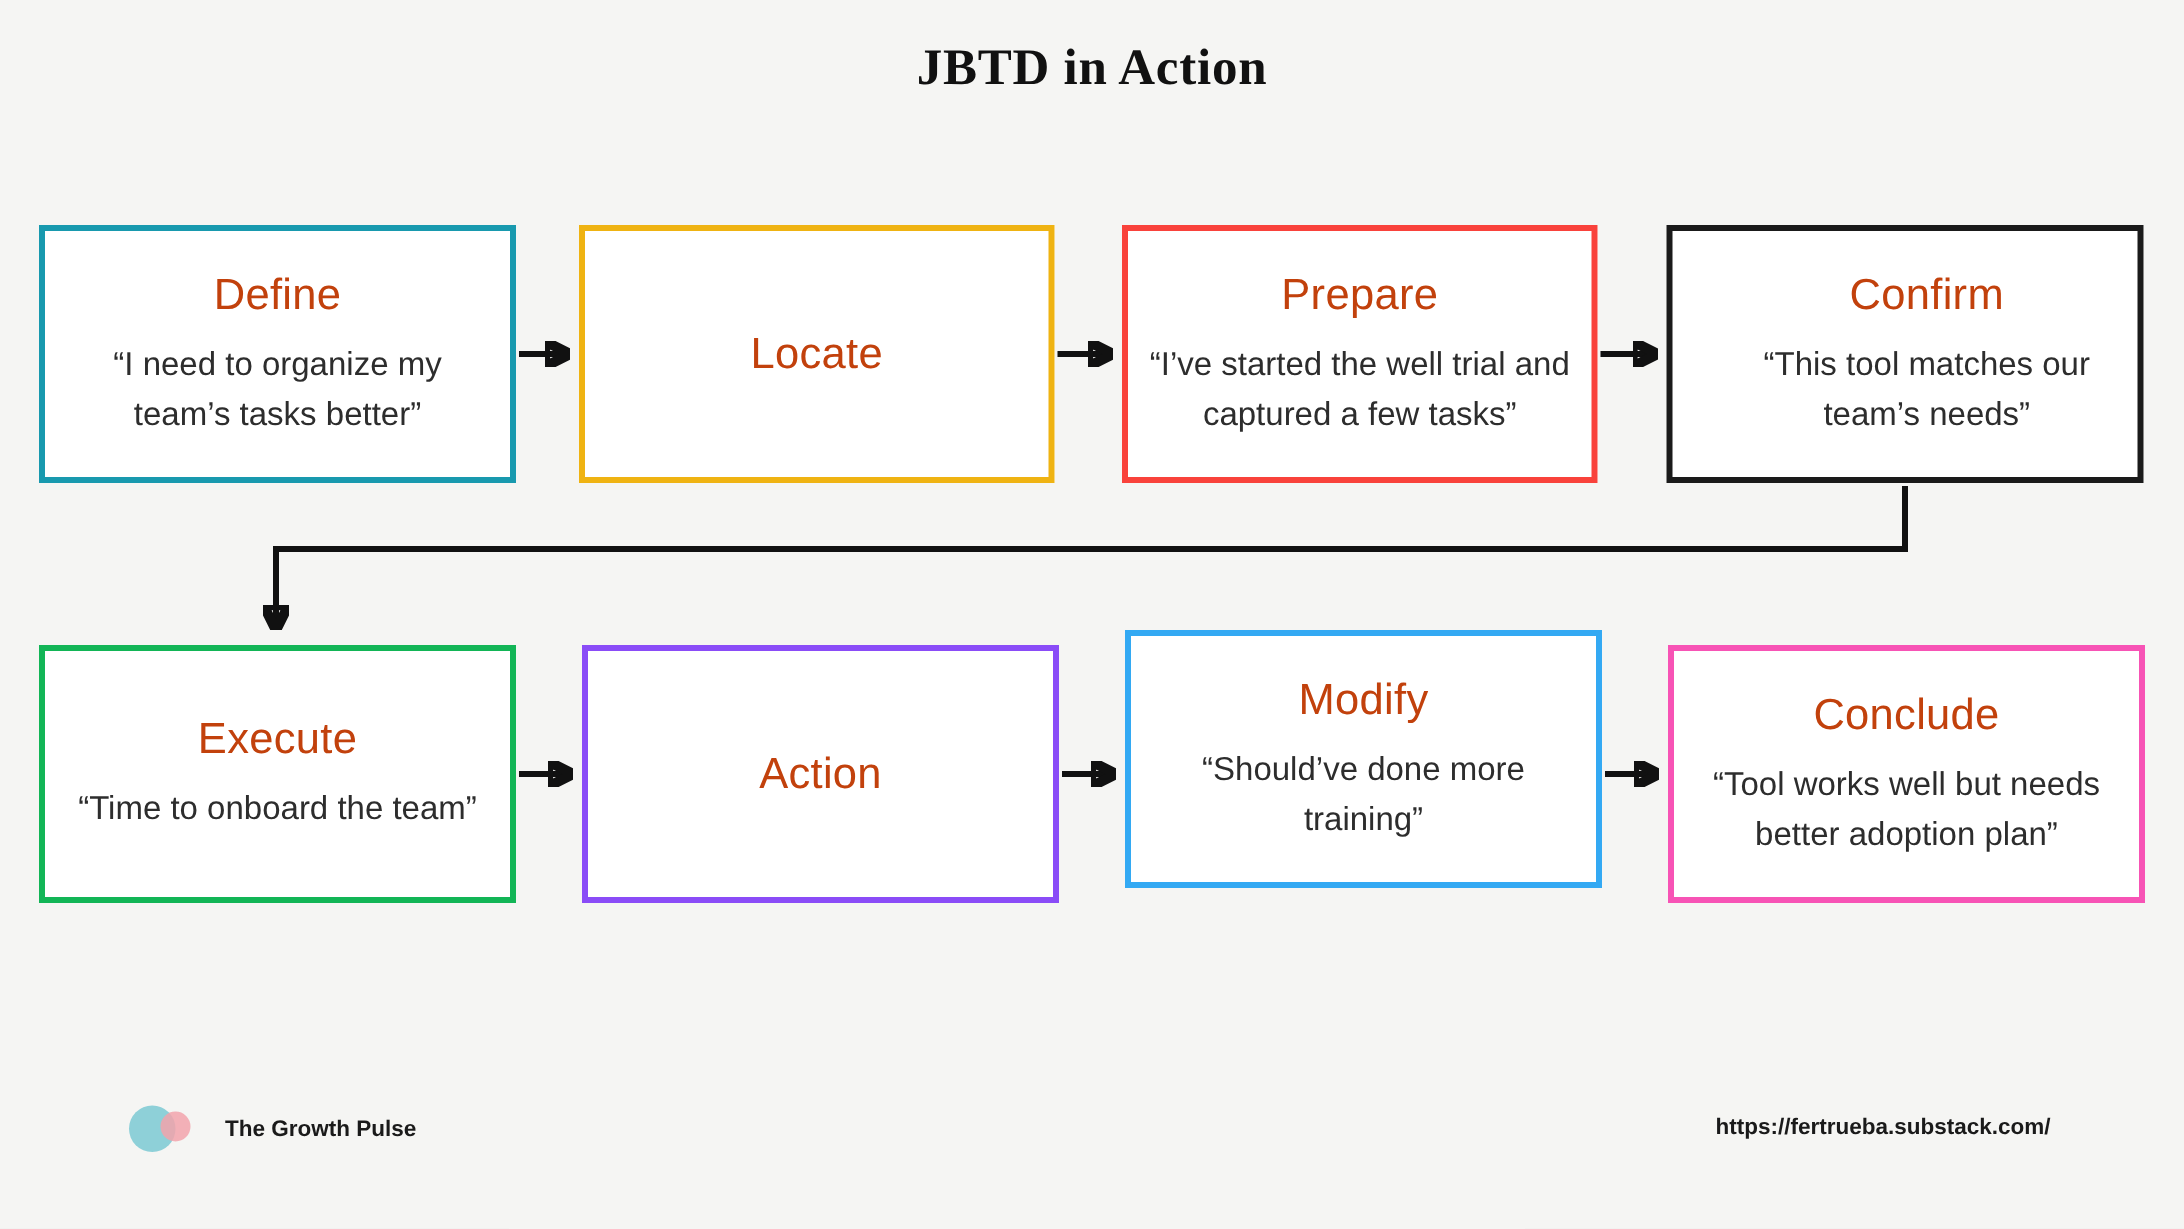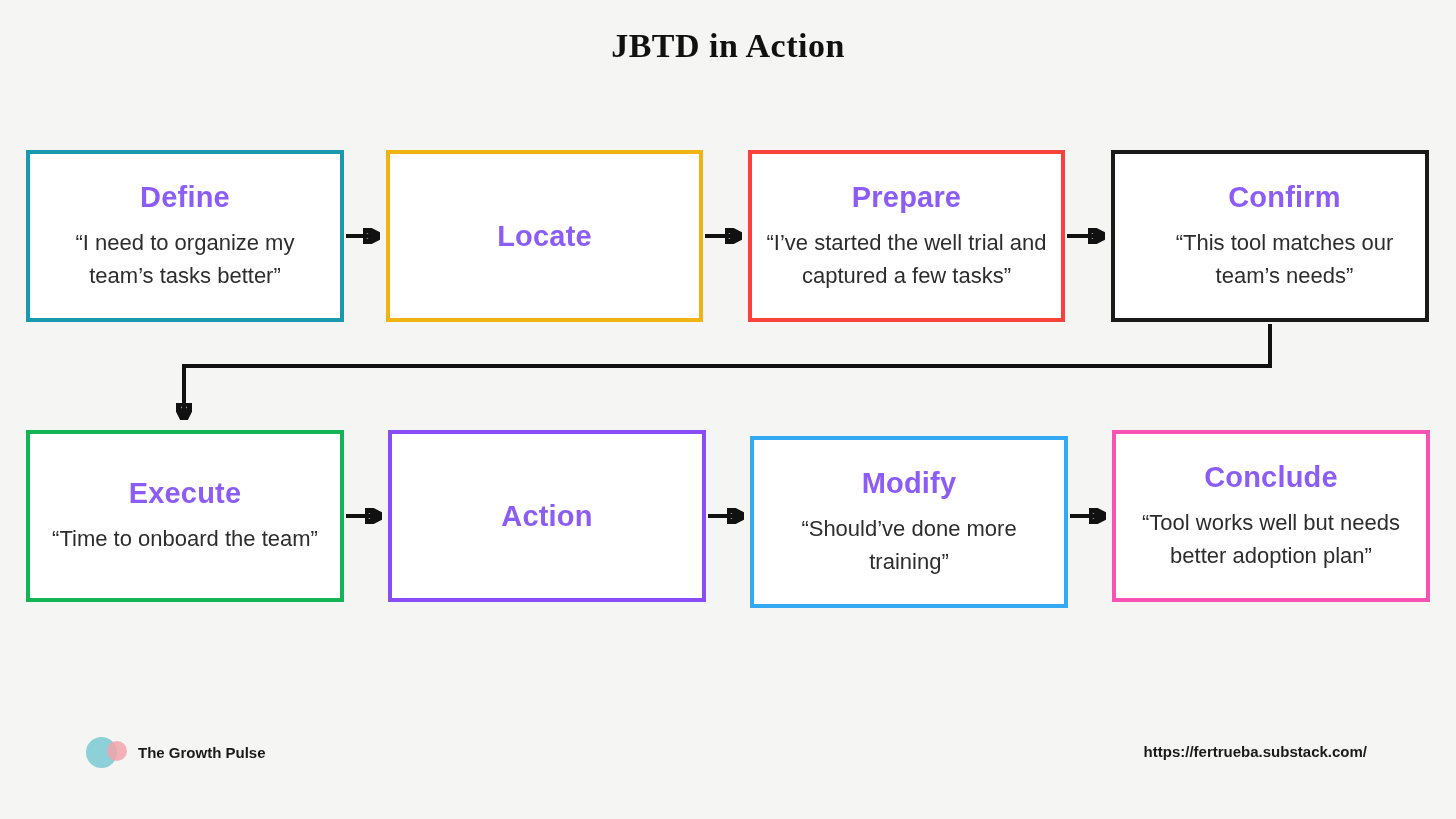--- a/index.html
+++ b/index.html
@@ -36,39 +36,39 @@
     display: flex;
     flex-direction: column;
     justify-content: center;
     align-items: center;
     gap: 12px;
     padding: 6px 12px;
     text-align: center;
   }
   .box-title {
     font-size: 29px;
-    font-weight: 700;
-    color: #8b5cf6;
+    font-weight: 400;
+    color: #c2410c;
     letter-spacing: 0.2px;
   }
   .box-quote {
     font-size: 22px;
     font-weight: 400;
     color: #2d2d2d;
     line-height: 1.5;
   }
   
   .step-1 { left: 26px;   top: 150px; }
   .step-2 { left: 386px;  top: 150px; width: 317px; }
   .step-3 { left: 748px;  top: 150px; width: 317px; }
   .step-4 { left: 1111px; top: 150px; }
   
   .step-5 { left: 26px;   top: 430px; }
   .step-6 { left: 388px;  top: 430px; }
-  .step-7 { left: 750px;  top: 436px; }
+  .step-7 { left: 750px;  top: 420px; }
   .step-8 { left: 1112px; top: 430px; }
 
   .connector-layer {
     position: absolute;
     left: 0; top: 0;
     width: 1456px;
     height: 819px;
     pointer-events: none;
   }
   .connector-layer path {
@@ -97,21 +97,21 @@
   }
   .logo .c-pink {
     position: absolute;
     left: 21px; top: 5px;
     width: 20px; height: 20px;
     border-radius: 50%;
     background: #f2a3ab;
     opacity: 0.85;
   }
   .brand-name {
-    margin-left: 8px;
+    margin-left: 20px;
     font-size: 15px;
     font-weight: 700;
     color: #1a1a1a;
   }
   .footer-url {
     position: absolute;
     right: 89px;
     top: 743px;
     font-size: 15px;
     font-weight: 700;

